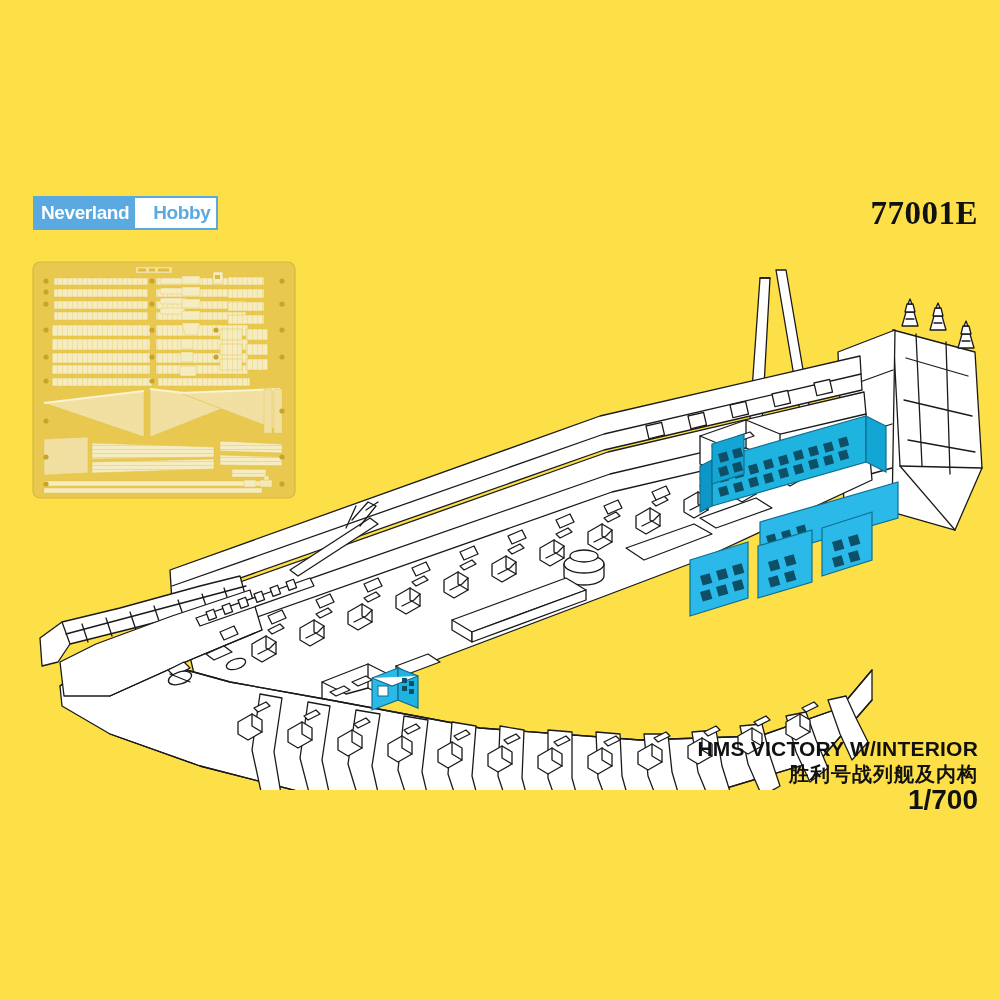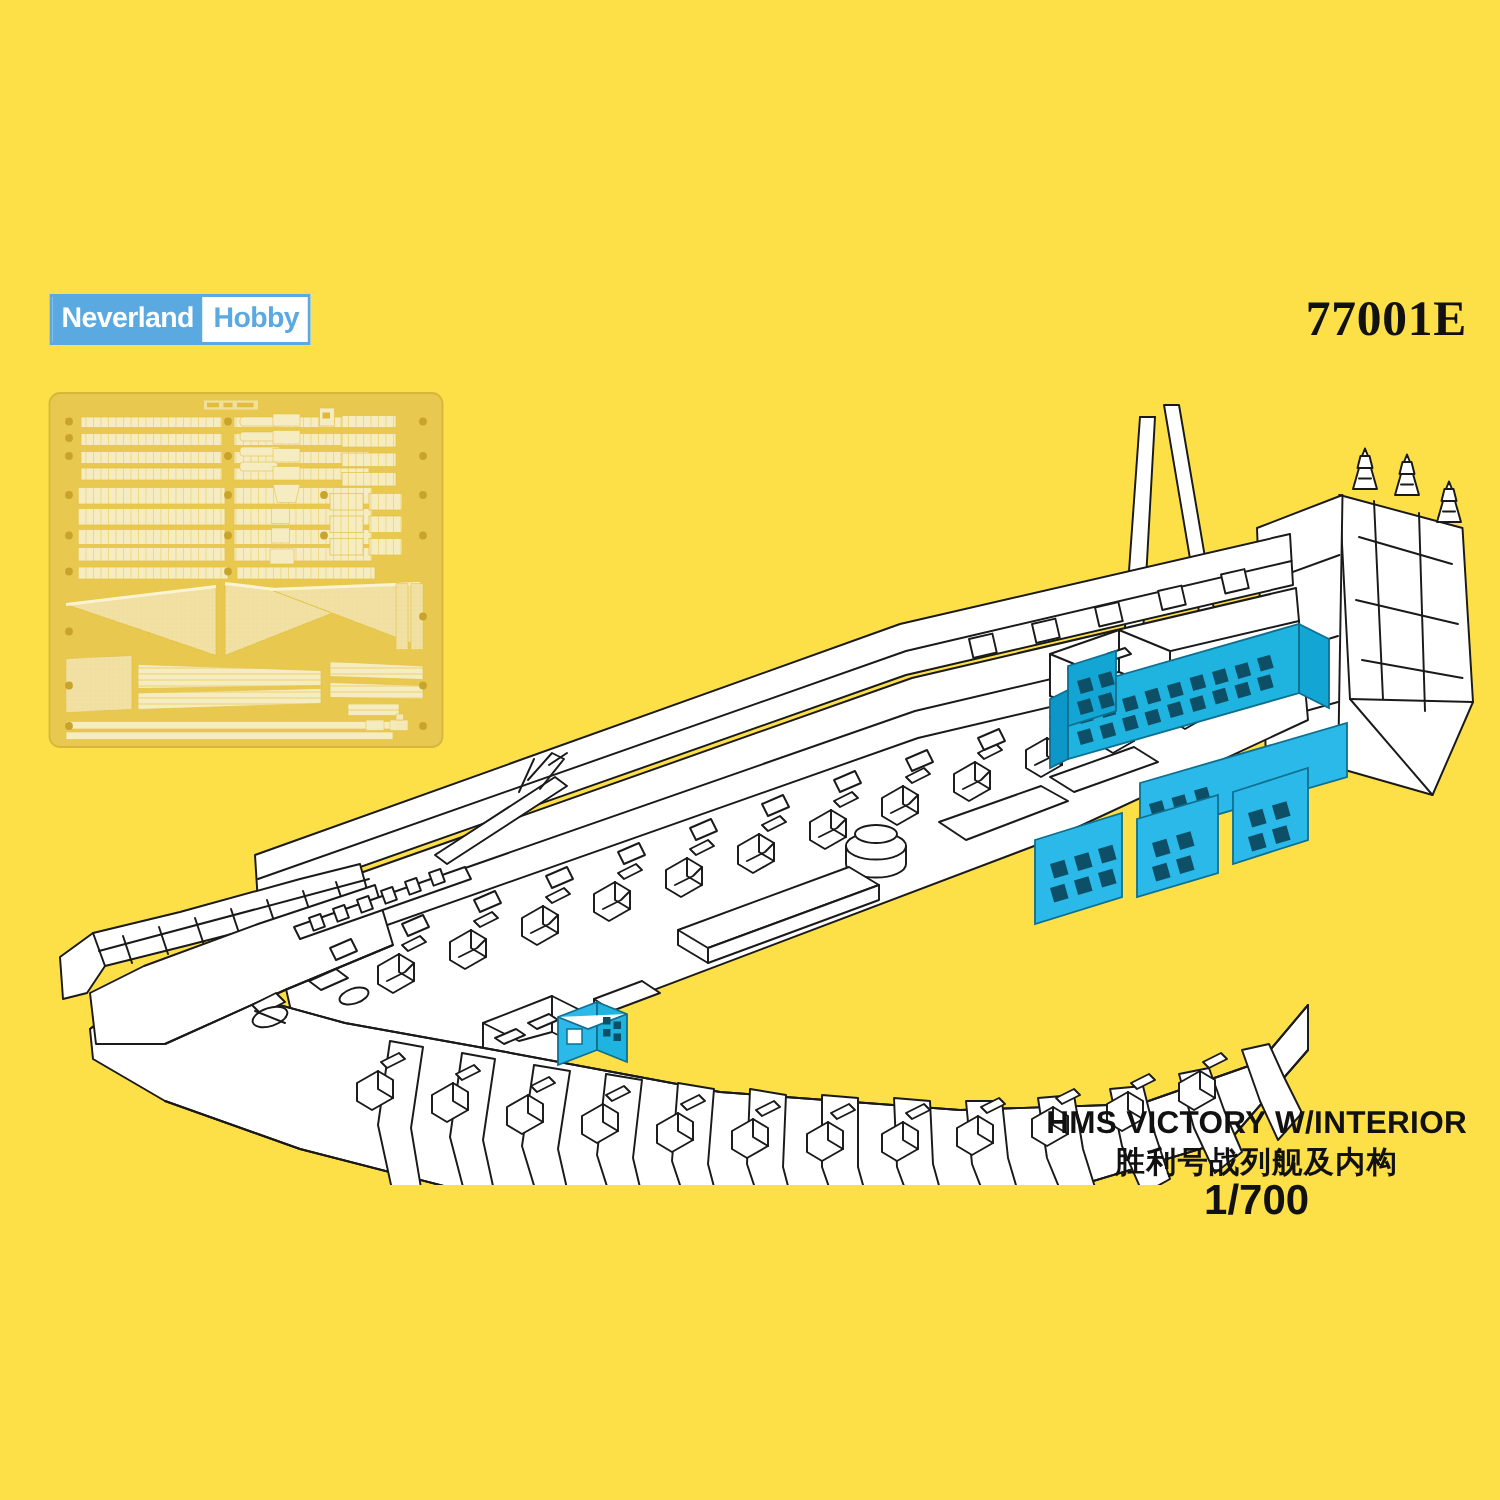--- a/index.html
+++ b/index.html
@@ -38,21 +38,21 @@
     letter-spacing: -0.4px;
     font-family: "Liberation Sans", sans-serif;
     white-space: nowrap;
   }
   #brand-logo .lg-right {
     background: #ffffff;
     color: #5aa9e0;
     font-weight: bold;
     font-size: 19px;
     line-height: 30px;
-    padding: 0 6px 0 7px;
+    padding: 0 6px 0 18px;
     letter-spacing: -0.4px;
     font-family: "Liberation Sans", sans-serif;
     white-space: nowrap;
   }
 
   
   #product-code {
     position: absolute;
     right: 22px;
     top: 196px;
@@ -63,21 +63,21 @@
     color: #111111;
     line-height: 34px;
     text-align: center;
   }
 
   
   #title-block {
     position: absolute;
     right: 22px;
     top: 736px;
-    text-align: center;
+    text-align: right;
     color: #111111;
   }
   #title-block .t-en {
     font-family: "Liberation Sans", sans-serif;
     font-weight: bold;
     font-size: 21px;
     letter-spacing: 0.2px;
     line-height: 25px;
     white-space: nowrap;
   }

